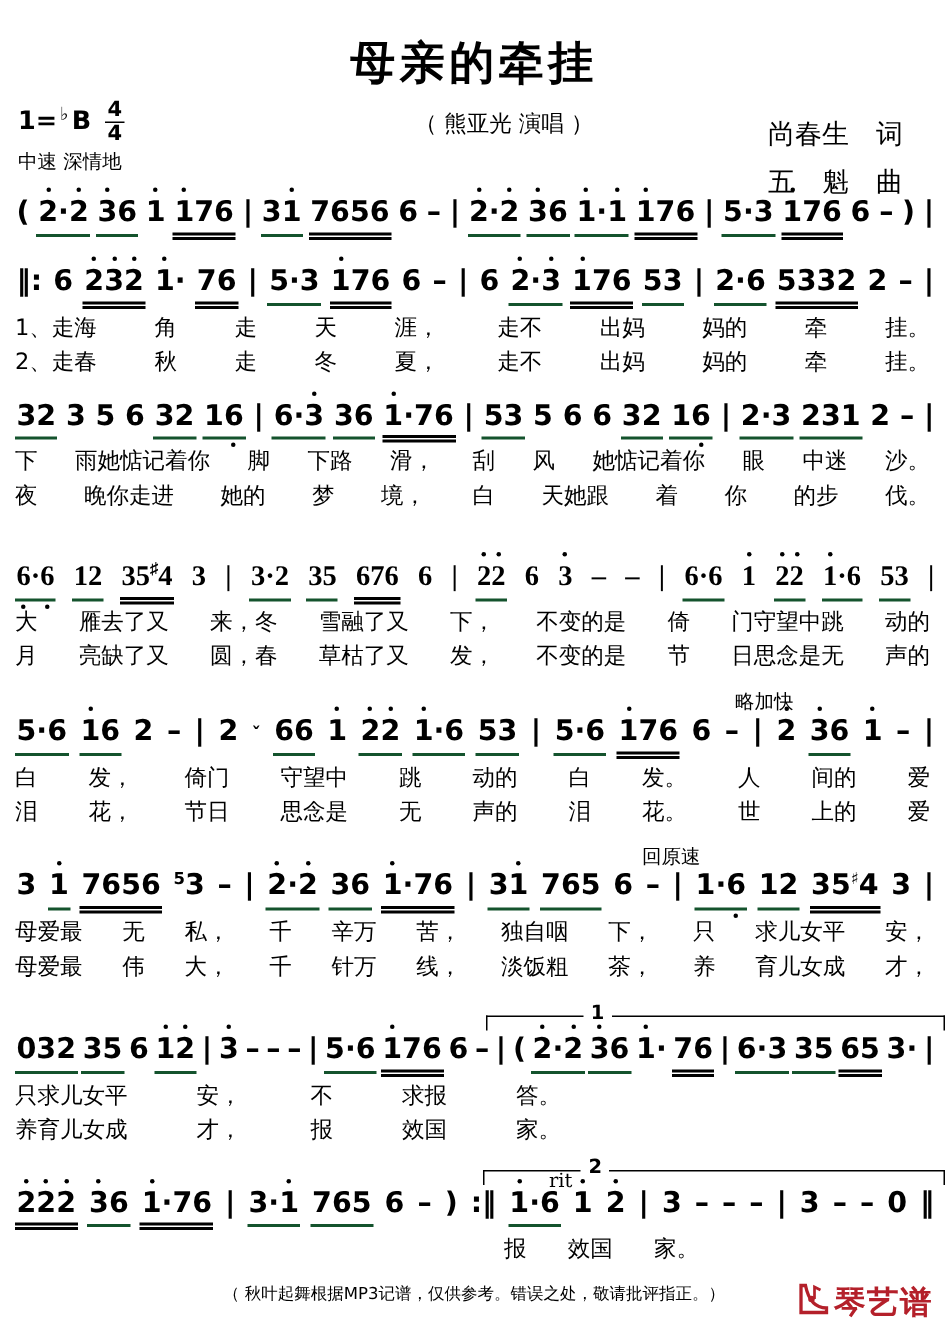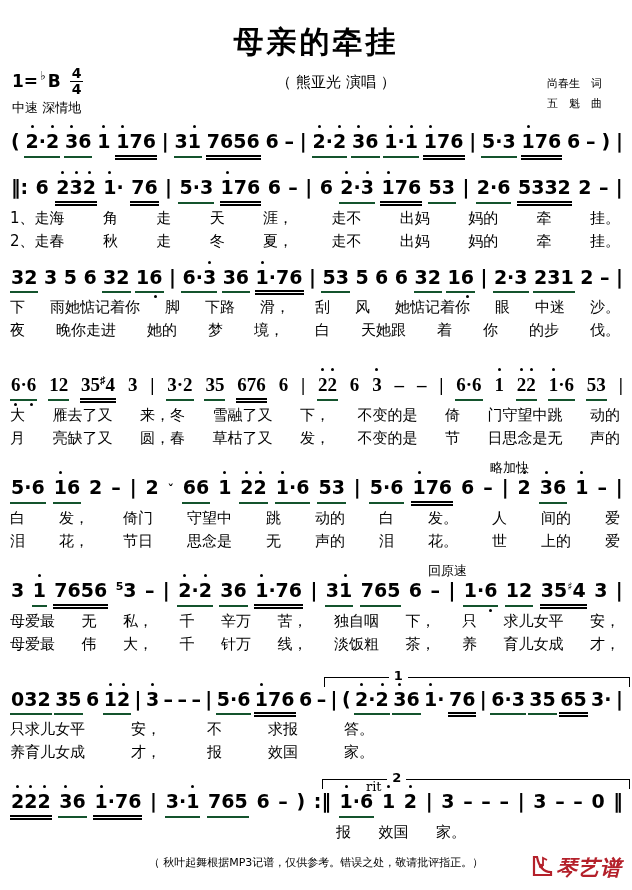--- a/index.html
+++ b/index.html
@@ -18,21 +18,21 @@
   }
   .subtitle { text-align:center; font-size:15px; margin-top:10px;margin-left:40px; }
   .keyblock {
     position:absolute; left:12px; top:66px;
     font-size:17px; font-weight:bold; display:flex; align-items:center; gap:2px;
   }
   .keyblock .flat { font-size:12px; vertical-align:super; position:relative; top:-5px; }
   .frac { display:inline-flex; flex-direction:column; align-items:center; margin-left:7px; font-size:14px; line-height:1.05; }
   .frac .num { border-bottom:1.6px solid #000; padding:0 2px; }
   .tempo { position:absolute; left:12px; top:99px; font-size:13px; }
-  .credits { position:absolute; right:30px; top:74px; font-size:11px; text-align:right; line-height:1.8; }
+  .credits { position:absolute; right:30px; top:74px; font-size:18px; text-align:right; line-height:1.8; }
   
   #score { position:relative; padding:0 6px 0 8px; }
   .system { position:relative; margin-top:14px; }
   .system.padded { padding-top:17px; }
   .notes-line {
     display:flex; justify-content:space-between; align-items:baseline;
     font-weight:bold; font-size:19px; line-height:30px; padding:0 2px;
     white-space:nowrap;
   }
   .tok { display:inline-block; line-height:1.25; padding:0 1px; }
@@ -61,21 +61,21 @@
     border-top:1.5px solid #000; border-left:1.5px solid #000; border-right:1.5px solid #000;
   }
   .volta .volta-label {
     position:absolute; left:21%; top:-9px; background:#fff; padding:0 5px;
     font-size:13px; font-weight:bold; line-height:1;
   }
   
   .footer { text-align:center; font-size:11px; margin-top:12px; }
   .logo {
     position:absolute; right:10px; bottom:8px;
-    display:flex; align-items:flex-end; gap:2px;font-style:italic;
+    display:flex; align-items:flex-end; gap:2px;
   }
   .logo-text { font-size:21px; font-weight:bold; letter-spacing:1px; }
 </style>
 </head>
 <body>
 
 <div class="page">
 
   <div class="header">
     <div class="title">母亲的牵挂</div>

